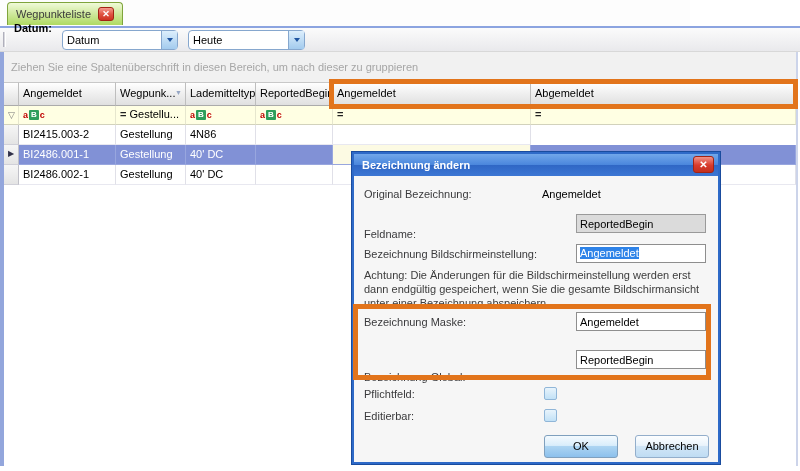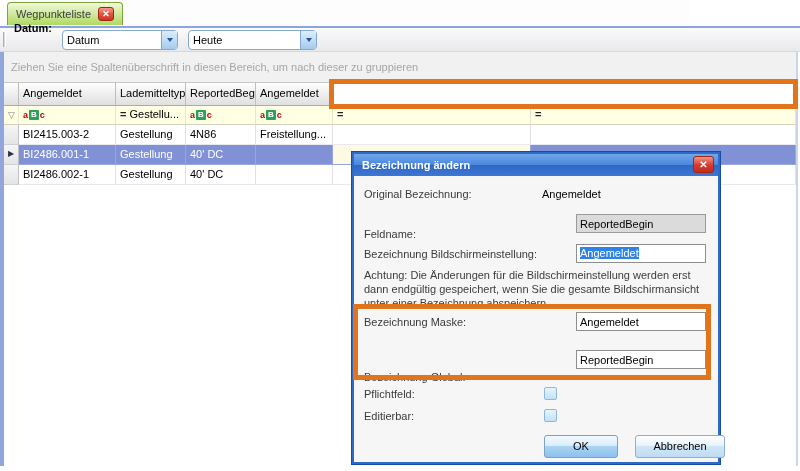--- a/index.html
+++ b/index.html
@@ -37,21 +37,21 @@
   .tb-label { left:14px; top:22px; font-weight:bold; }
   .combo { top:30px; height:20px; background:#fff; border:1px solid #86a7ce; border-radius:4px; cursor:pointer; }
   .combo .val { position:absolute; left:4px; top:3px; white-space:nowrap; }
   .combo .cbtn {
     position:absolute; right:0; top:0; bottom:0; width:16px;
     background:linear-gradient(#dceefc,#a3cbee); border-left:1px solid #86a7ce;
     display:flex; align-items:center; justify-content:center;
   }
   .chev { width:0; height:0; border-left:3px solid transparent; border-right:3px solid transparent; border-top:4px solid #1f54a0; }
   #combo-field { left:62px; width:116px; }
-  #combo-range { left:188px; width:129px; }
+  #combo-range { left:188px; width:117px; }
 
   
   #left-strip { left:0; top:52px; width:4px; height:414px; background:#93a6dc; }
   #right-strip { left:796px; top:52px; width:2px; height:414px; background:#ccd4ea; }
   #group-panel {
     left:4px; top:52px; width:792px; height:30px; background:#f1f1f1;
     color:#a6a6a6; line-height:30px; padding-left:7px;
   }
   .gridrow { left:4px; width:792px; display:grid;
     grid-template-columns:15px 97px 70px 70px 77px 198px auto; }
@@ -129,21 +129,21 @@
     border:1px solid #90b6d8; border-radius:2px;
     background:linear-gradient(#e8f4fc,#c2e1f6); cursor:pointer;
   }
   .dbtn {
     position:absolute; height:23px; border-radius:3px; text-align:center;
     font-family:"Liberation Sans", sans-serif; font-size:11px; padding-top:4px; cursor:pointer;
   }
   #btn-ok { left:190px; top:259px; width:74px;
     border:1px solid #7fa0be;
     background:linear-gradient(#f4fafe,#d9edfb 45%,#acd4f2 50%,#8cc0ec); }
-  #btn-cancel { left:281px; top:259px; width:90px;
+  #btn-cancel { left:281px; top:259px; width:74px;
     border:1px solid #93aecb;
     background:linear-gradient(#fdfeff,#e9f3fb 45%,#d0e5f6 50%,#bfdcf3); }
 </style>
 </head>
 <body>
 
 <div class="abs" id="tabbar">
   <div class="abs tab">
     <span>Wegpunkteliste</span>
     <span class="tab-close">✕</span>
@@ -169,23 +169,28 @@
 
 <div class="abs" id="left-strip"></div>
 <div class="abs" id="right-strip"></div>
 <div class="abs" id="group-panel">
   <span>Ziehen Sie eine Spaltenüberschrift in diesen Bereich, um nach dieser zu gruppieren</span>
 </div>
 
 <div class="abs gridrow" id="header-row">
   <div class="hcell"></div>
   <div class="hcell">Angemeldet</div>
+  <div class="hcell">
+    <span>Wegpunk...</span>
+    <span class="hfunnel">▼</span>
+  </div>
   <div class="hcell">Lademitteltyp</div>
   <div class="hcell">ReportedBegin</div>
   <div class="hcell">Angemeldet</div>
+  <div class="hcell">Abgemeldet</div>
 </div>
 
 <div class="abs gridrow" id="filter-row">
   <div class="fcell" style="text-align:center;">
     <span class="funnel-glyph">▽</span>
   </div>
   <div class="fcell">
     <span class="abc">
         <span class="a">a</span>
         <span class="b">B</span>
@@ -216,21 +221,20 @@
   <div class="fcell">
     <span class="eq">=</span>
   </div>
 </div>
 
 <div class="abs gridrow datarow" style="top:125px;">
   <div class="icell"></div>
   <div class="dcell">BI2415.003-2</div>
   <div class="dcell">Gestellung</div>
   <div class="dcell">4N86</div>
-  <div class="dcell">Freistellung...</div>
   <div class="dcell"></div>
   <div class="dcell"></div>
 </div>
 <div class="abs gridrow datarow sel" style="top:145px;">
   <div class="icell">▶</div>
   <div class="dcell">BI2486.001-1</div>
   <div class="dcell">Gestellung</div>
   <div class="dcell">40' DC</div>
   <div class="dcell"></div>
   <div class="dcell focuscell"></div>

